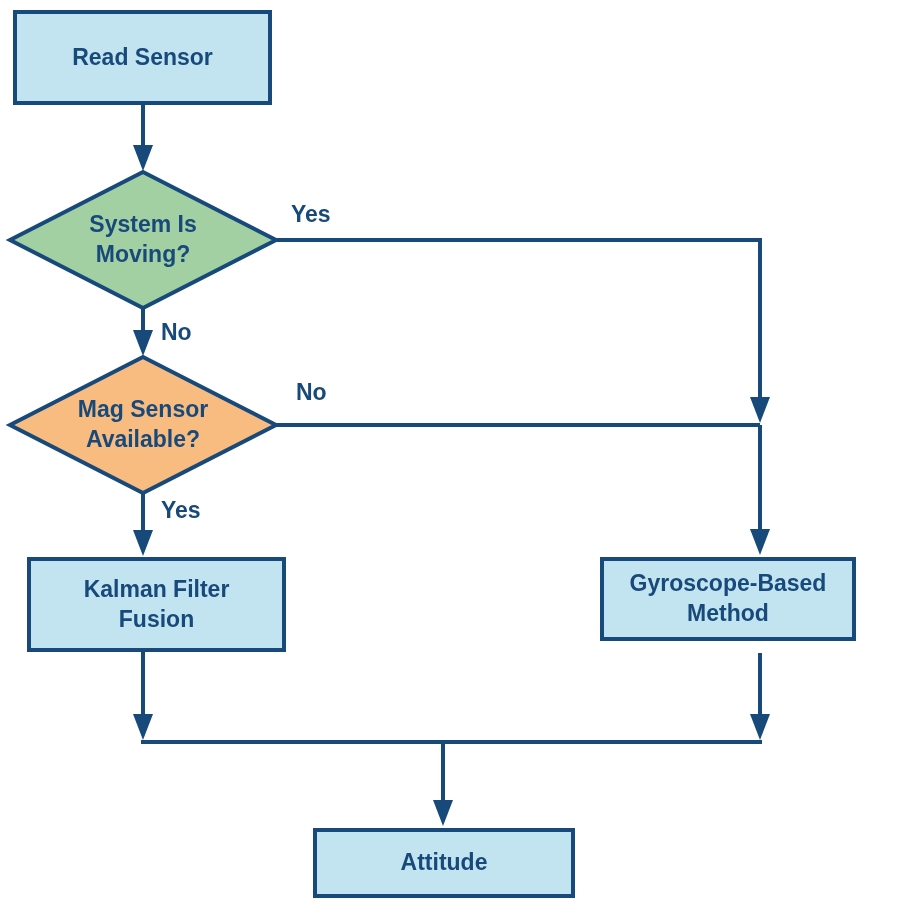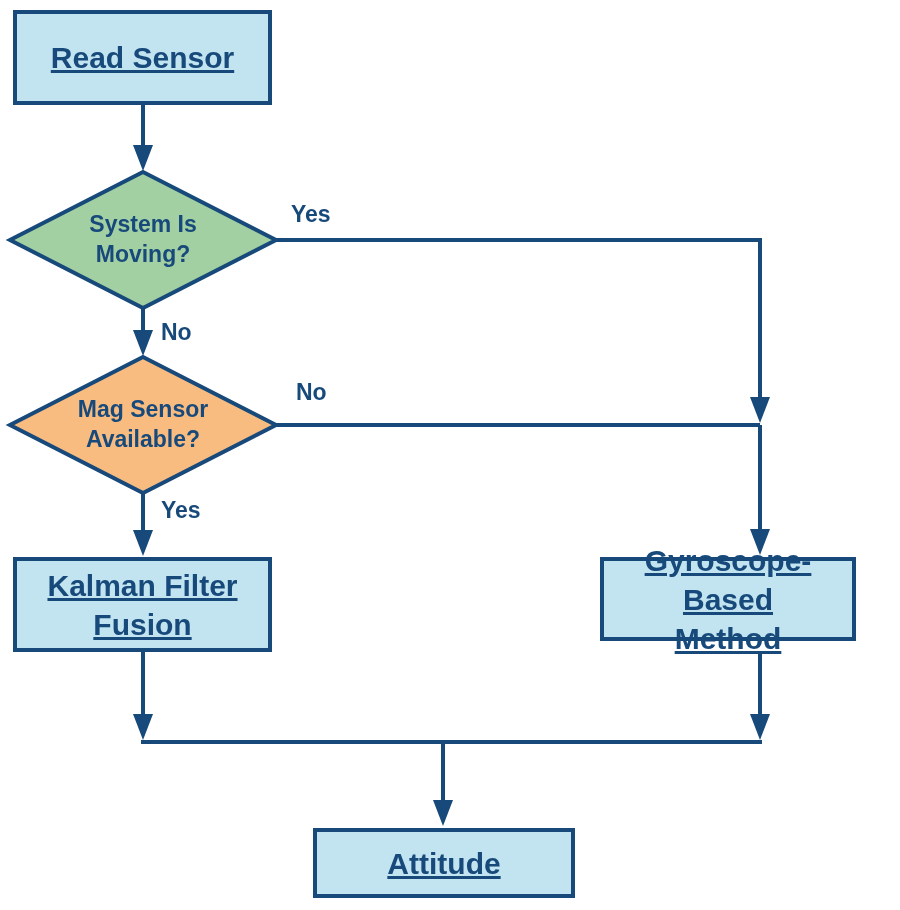--- a/index.html
+++ b/index.html
@@ -18,26 +18,25 @@
     overflow:hidden;
   }
   .layer{position:absolute;left:0;top:0;width:900px;height:910px;}
   .node{
     position:absolute;
     box-sizing:border-box;
     border:4px solid var(--navy);
     background:var(--light-blue);
     color:var(--navy);
     font-weight:bold;
-    font-size:30px;
+    font-size:23px;
     line-height:1.3;
     display:flex;align-items:center;justify-content:center;
     text-align:center;
     white-space:pre-line;
-    text-decoration:underline;
   }
   .dlabel{
     position:absolute;
     transform:translate(-50%,-50%);
     color:var(--navy);
     font-weight:bold;
     font-size:23px;
     line-height:1.3;
     text-align:center;
     white-space:pre-line;
@@ -93,21 +92,21 @@
     </g>
 
     <polygon points="143,172 276,240 143,308 10,240" fill="var(--green)" stroke="var(--navy)" stroke-width="4"></polygon>
     <polygon points="143,357 276,425 143,493 10,425" fill="var(--orange)" stroke="var(--navy)" stroke-width="4"></polygon>
   </svg>
 
   <div class="node" style="left:13px;top:10px;width:259px;height:95px">
     <span>Read Sensor</span>
   </div>
 
-  <div class="node" style="left:13px;top:557px;width:259px;height:95px">
+  <div class="node" style="left:27px;top:557px;width:259px;height:95px">
     <span>Kalman Filter
 Fusion</span>
   </div>
 
   <div class="node" style="left:600px;top:557px;width:256px;height:84px">
     <span>Gyroscope-Based
 Method</span>
   </div>
 
   <div class="node" style="left:313px;top:828px;width:262px;height:70px">

